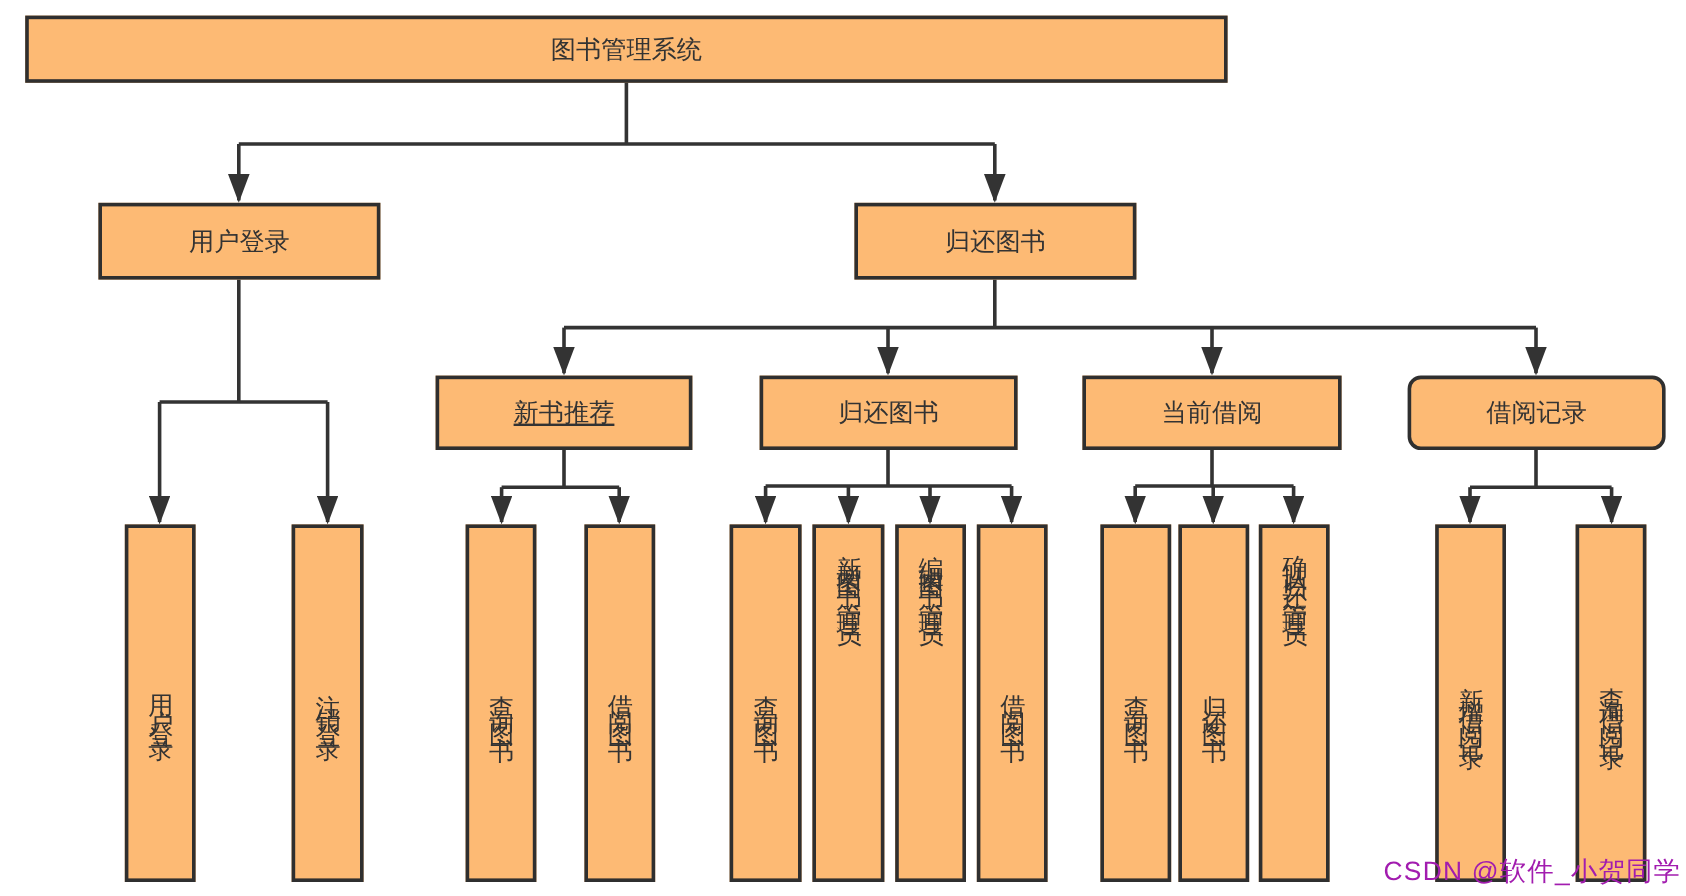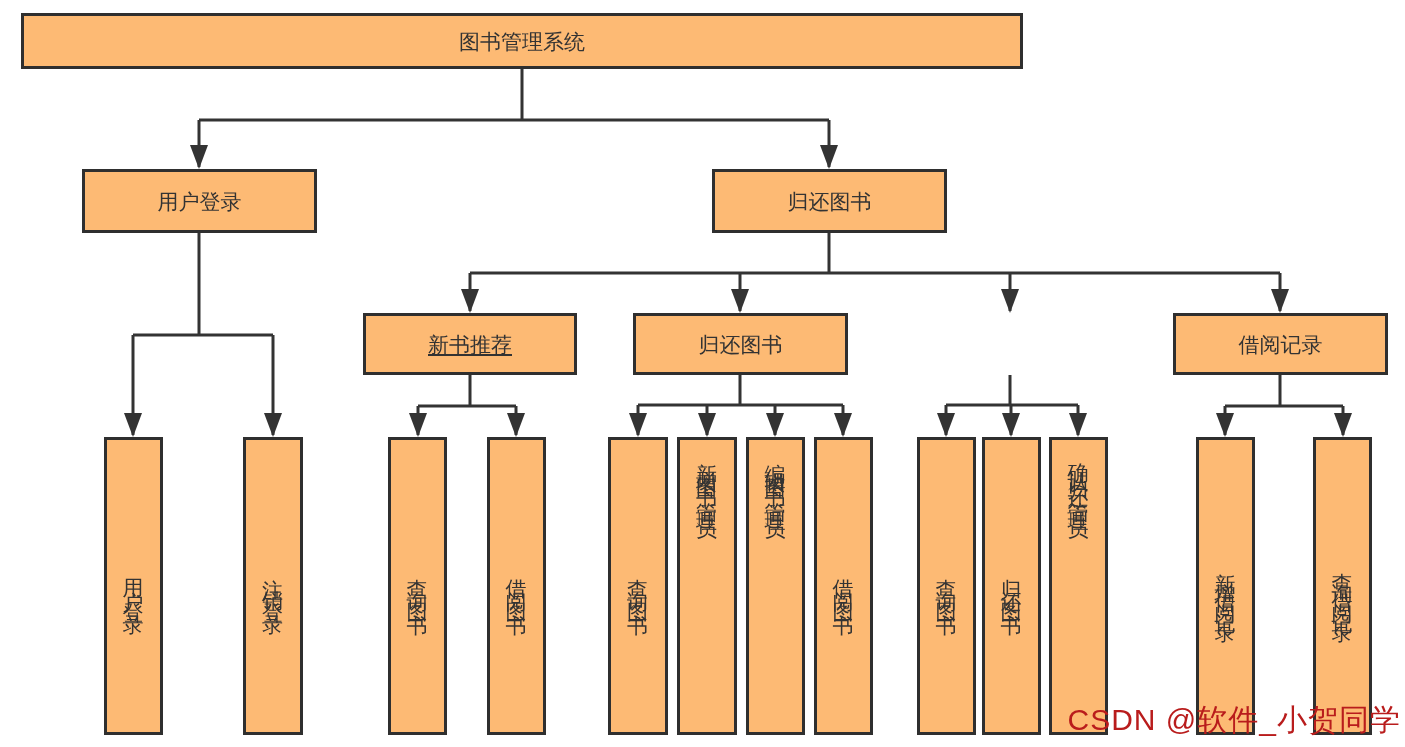--- a/index.html
+++ b/index.html
@@ -40,22 +40,22 @@
     writing-mode: vertical-rl;
     text-orientation: mixed;
   }
   .v.short { letter-spacing: 12px; }
   .v.med   { letter-spacing: 10px; }
   .v.long  { letter-spacing: 8px; justify-content: flex-start; padding-top: 6px; }
   .watermark {
     position: absolute;
     right: 4px;
     bottom: 6px;
-    color: #b91c1c;
-    font-size: 30px;
+    color: #a21caf;
+    font-size: 22px;
     letter-spacing: 1px;
     z-index: 5;
   }
 </style>
 </head>
 <body>
 
 <div class="canvas">
 
   <svg class="connectors" viewBox="0 0 1405 747" xmlns="http://www.w3.org/2000/svg">
@@ -101,21 +101,22 @@
     </g>
   </svg>
 
   <div class="node" style="left:21px; top:13px; width:1002px; height:56px;">图书管理系统</div>
 
   <div class="node" style="left:82px; top:169px; width:235px; height:64px;">用户登录</div>
   <div class="node" style="left:712px; top:169px; width:235px; height:64px;">归还图书</div>
 
   <div class="node" style="left:363px; top:313px; width:214px; height:62px;text-decoration:underline;">新书推荐</div>
   <div class="node" style="left:633px; top:313px; width:215px; height:62px;">归还图书</div>
-  <div class="node" style="left:1173px; top:313px; width:215px; height:62px;">借阅记录</div>
+  <div class="node" style="left:902px; top:313px; width:216px; height:62px;">当前借阅</div>
+  <div class="node" style="left:1173px; top:313px; width:215px; height:62px;border-radius:11px;">借阅记录</div>
 
   <div class="node v short" style="left:104px; top:437px; width:59px; height:298px;">用户登录</div>
   <div class="node v short" style="left:243px; top:437px; width:60px; height:298px;">注销登录</div>
 
   <div class="node v short" style="left:388px; top:437px; width:59px; height:298px;">查询图书</div>
   <div class="node v short" style="left:487px; top:437px; width:59px; height:298px;">借阅图书</div>
 
   <div class="node v short" style="left:608px; top:437px; width:60px; height:298px;">查询图书</div>
   <div class="node v long" style="left:677px; top:437px; width:60px; height:298px;">新增图书（管理员）</div>
   <div class="node v long" style="left:746px; top:437px; width:59px; height:298px;">编辑图书（管理员）</div>

